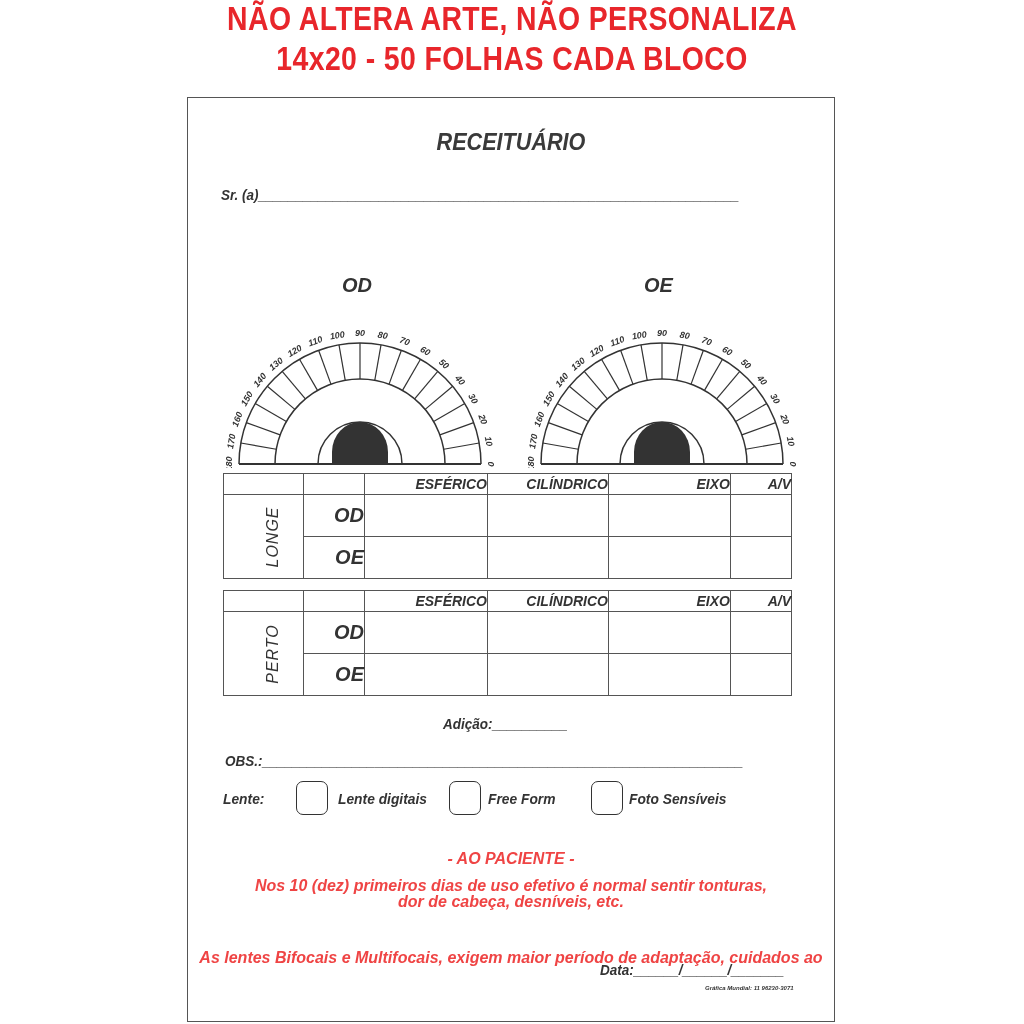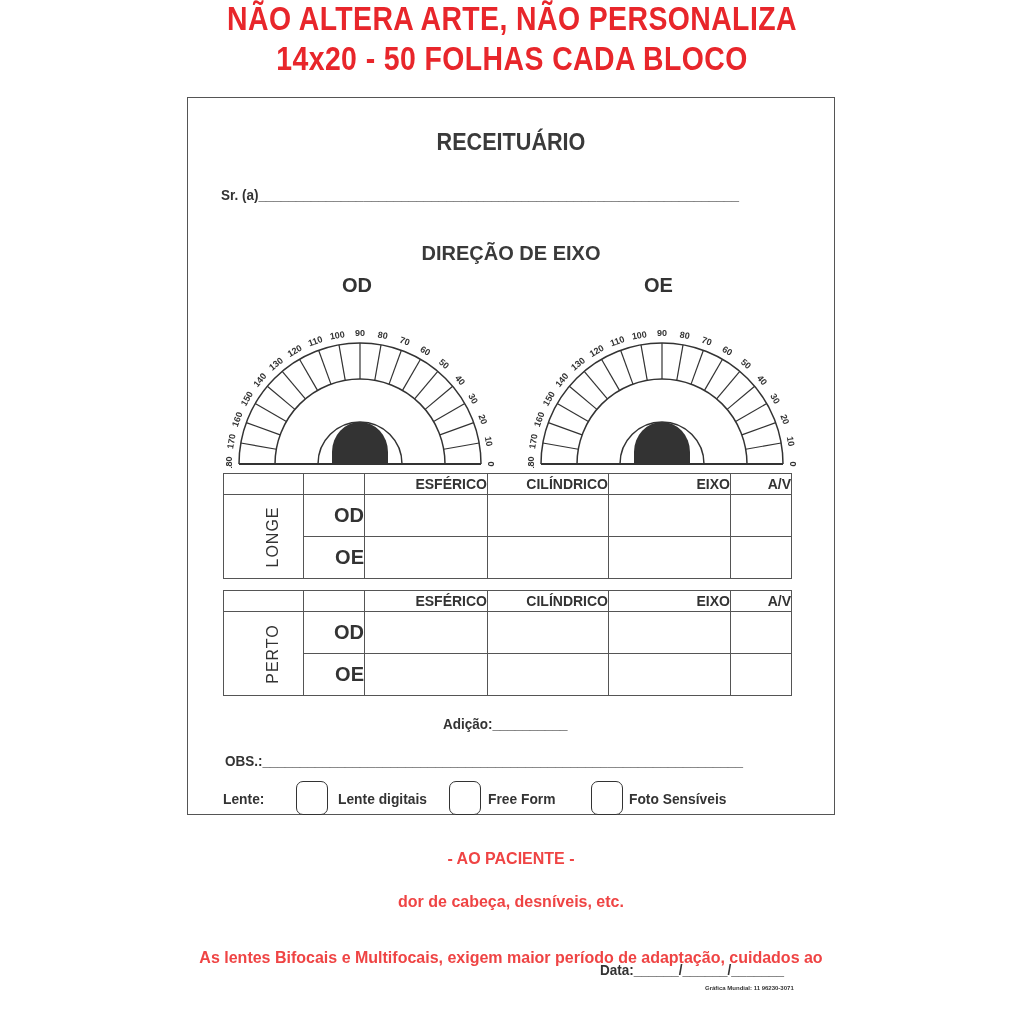--- a/index.html
+++ b/index.html
@@ -1,20 +1,20 @@
 <!DOCTYPE html>
 <html><head>
 <meta charset="utf-8">
 <style>
   html,body{margin:0;padding:0;}
   body{width:1024px;height:1024px;background:#ffffff;position:relative;overflow:hidden;font-family:"Liberation Sans",sans-serif;color:#333;}
   .banner{position:absolute;left:0;width:1024px;text-align:center;color:#e8262b;font-family:"Liberation Sans",sans-serif;font-weight:bold;font-size:33px;letter-spacing:0.5px;transform:scaleX(0.86);}
   .banner.l1{top:0px;}
   .banner.l2{top:40px;}
-  .sheet{position:absolute;left:187px;top:97px;width:648px;height:718px;border:1.5px solid #555;box-sizing:border-box;background:#fff;}
+  .sheet{position:absolute;left:187px;top:97px;width:648px;height:925px;border:1.5px solid #555;box-sizing:border-box;background:#fff;font-style:italic;}
   .abs{position:absolute;}
   .title{left:0;width:100%;text-align:center;top:30px;font-size:24px;font-weight:bold;color:#3a3a3a;transform:scaleX(0.9);}
   .field{font-size:15px;font-weight:bold;color:#333;white-space:nowrap;transform-origin:left center;transform:scaleX(0.9);}
   .subtitle{left:0;width:100%;text-align:center;top:144px;font-size:20px;font-weight:bold;color:#3a3a3a;}
   .eye{font-size:20px;font-weight:bold;color:#333;}
   svg.proto{position:absolute;}
   table.rx{position:absolute;border-collapse:collapse;left:35px;width:569px;}
   table.rx td{border:1.5px solid #555;padding:0;text-align:right;font-weight:bold;color:#333;}
   table.rx .hdr td{height:20px;font-size:14px;}
   table.rx .row td{height:41px;}
@@ -32,21 +32,20 @@
 <div class="banner l2">14x20 - 50 FOLHAS CADA BLOCO</div>
 
 <div class="sheet">
 
   <div class="abs title">RECEITUÁRIO</div>
 
   <div class="abs field" style="left:33px;top:88px;">
     <span>Sr. (a)</span><span>________________________________________________________________</span>
   </div>
 
-  <div class="abs subtitle">DIREÇÃO DE EIXO</div>
   <div class="abs eye" style="left:154px;top:176px;">OD</div>
   <div class="abs eye" style="left:456px;top:176px;">OE</div>
 
   <svg class="proto" id="proto-od" style="left:27px;top:220px;" width="290" height="150">
       <path d="M 24 146 A 121 121 0 0 1 266 146" fill="none" stroke="#333" stroke-width="1.5"></path>
       <path d="M 60 146 A 85 85 0 0 1 230 146" fill="none" stroke="#333" stroke-width="1.5"></path>
       <path d="M 103 146 A 42 42 0 0 1 187 146" fill="none" stroke="#333" stroke-width="1.5"></path>
       <path d="M 117 146 L 117 134 A 28 30 0 0 1 173 134 L 173 146 Z" fill="#333"></path>
       <line x1="24" y1="146" x2="266" y2="146" stroke="#333" stroke-width="2"></line>
       <text x="0" y="0" font-size="9" font-weight="bold" font-family="Liberation Sans, sans-serif" fill="#333" text-anchor="middle" dominant-baseline="middle" transform="translate(15,145.99999999999997) rotate(-90)">180</text>
@@ -199,20 +198,21 @@
   <div class="checkbox" style="left:108px;top:683px;"></div>
   <div class="abs cblabel" style="left:150px;top:692px;">Lente digitais</div>
 
   <div class="checkbox" style="left:261px;top:683px;"></div>
   <div class="abs cblabel" style="left:300px;top:692px;">Free Form</div>
 
   <div class="checkbox" style="left:403px;top:683px;"></div>
   <div class="abs cblabel" style="left:441px;top:692px;">Foto Sensíveis</div>
 
   <div class="abs notice" style="top:753px;">- AO PACIENTE -</div>
+  <div class="abs notice" style="top:780px;">Nos 10 (dez) primeiros dias de uso efetivo é normal sentir tonturas,</div>
   <div class="abs notice" style="top:796px;">dor de cabeça, desníveis, etc.</div>
   <div class="abs notice" style="top:852px;text-align:center;">As lentes Bifocais e Multifocais, exigem maior período de adaptação, cuidados ao</div>
 
   <div class="abs field" style="left:412px;top:863px;">
     <span>Data:</span><span>______/______/_______</span>
   </div>
 
   <div class="abs credit" style="left:517px;top:887px;">Gráfica Mundial: 11 96230-3071</div>
 </div>
 

